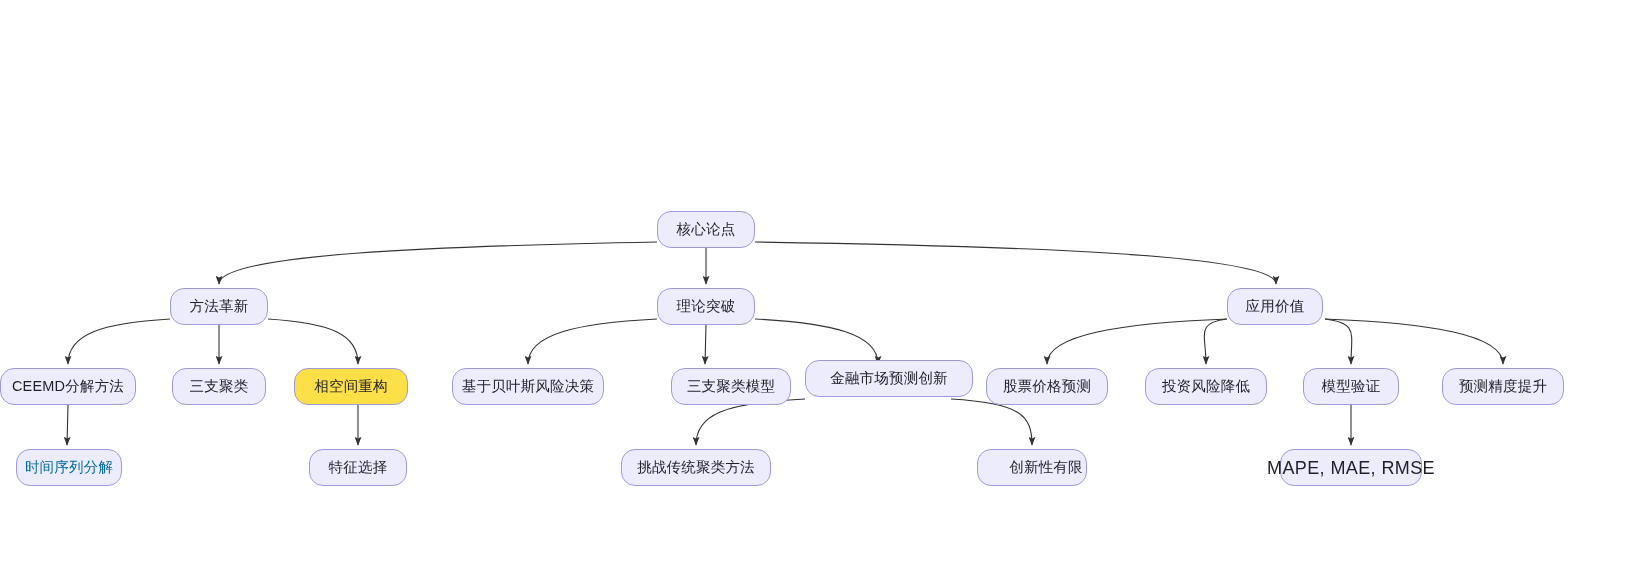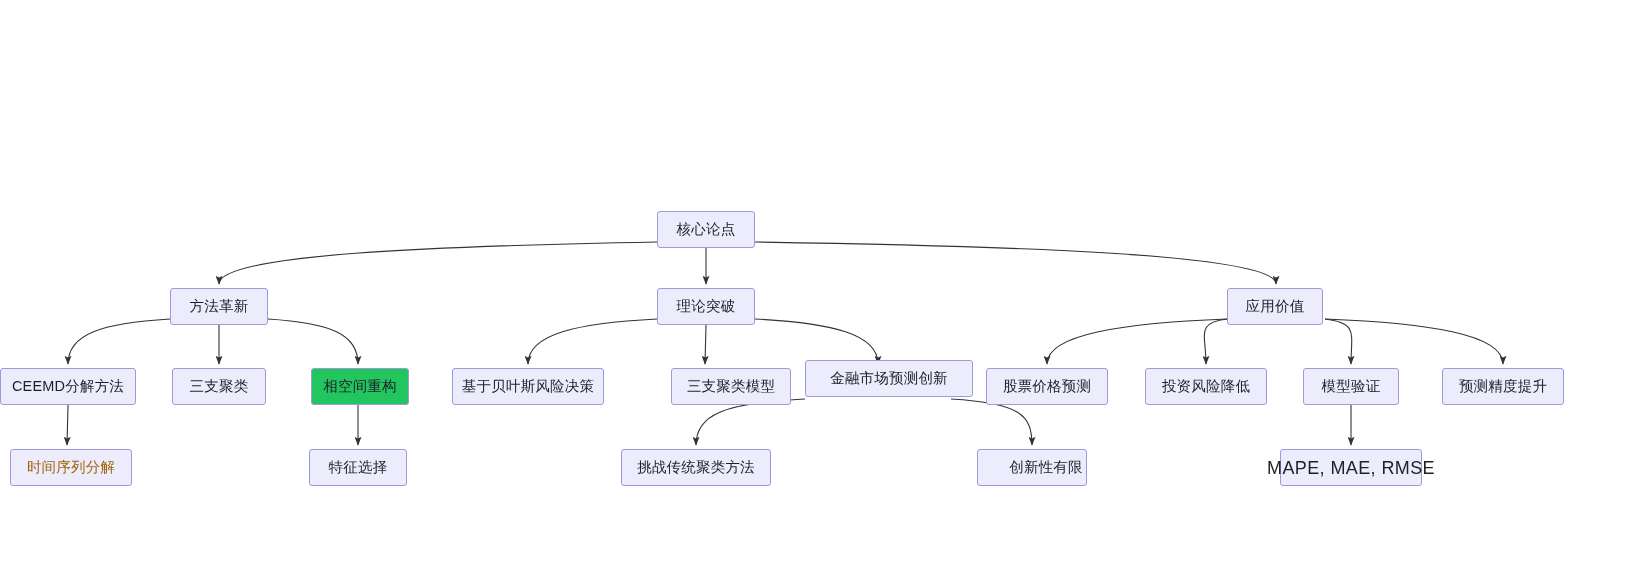--- a/index.html
+++ b/index.html
@@ -25,21 +25,21 @@
     top: 0;
     width: 1628px;
     height: 576px;
     pointer-events: none;
   }
   .node {
     position: absolute;
     box-sizing: border-box;
     background: #ececfd;
     border: 1px solid #9e9ada;
-    border-radius: 3px;
+    border-radius: 14px;
     display: flex;
     align-items: center;
     justify-content: center;
     color: #1f1f28;
     font-size: 14.5px;
     line-height: 1;
     letter-spacing: 0.2px;
     white-space: nowrap;
   }
   .node-label {
@@ -94,21 +94,21 @@
       </div>
       <div class="node" style="left: 1227px; top: 288px; width: 96px; height: 37px; background: rgb(236, 236, 253); border-color: rgb(158, 154, 218); color: rgb(31, 31, 40);">
         <span class="node-label">应用价值</span>
       </div>
       <div class="node" style="left: 0px; top: 368px; width: 136px; height: 37px; background: rgb(236, 236, 253); border-color: rgb(158, 154, 218); color: rgb(31, 31, 40);">
         <span class="node-label">CEEMD分解方法</span>
       </div>
       <div class="node" style="left: 172px; top: 368px; width: 94px; height: 37px; background: rgb(236, 236, 253); border-color: rgb(158, 154, 218); color: rgb(31, 31, 40);">
         <span class="node-label">三支聚类</span>
       </div>
-      <div class="node" style="left: 311px; top: 368px; width: 98px; height: 37px; background: #22c55e; border-color: rgb(158, 154, 218); color: rgb(31, 31, 40);">
+      <div class="node" style="left: 294px; top: 368px; width: 114px; height: 37px; background: #fde047; border-color: rgb(158, 154, 218); color: rgb(31, 31, 40);">
         <span class="node-label">相空间重构</span>
       </div>
       <div class="node" style="left: 452px; top: 368px; width: 152px; height: 37px; background: rgb(236, 236, 253); border-color: rgb(158, 154, 218); color: rgb(31, 31, 40);">
         <span class="node-label">基于贝叶斯风险决策</span>
       </div>
       <div class="node" style="left: 671px; top: 368px; width: 120px; height: 37px; background: rgb(236, 236, 253); border-color: rgb(158, 154, 218); color: rgb(31, 31, 40);">
         <span class="node-label">三支聚类模型</span>
       </div>
       <div class="node" style="left: 805px; top: 360px; width: 168px; height: 37px; background: rgb(236, 236, 253); border-color: rgb(158, 154, 218); color: rgb(31, 31, 40);">
         <span class="node-label">金融市场预测创新</span>
@@ -118,21 +118,21 @@
       </div>
       <div class="node" style="left: 1145px; top: 368px; width: 122px; height: 37px; background: rgb(236, 236, 253); border-color: rgb(158, 154, 218); color: rgb(31, 31, 40);">
         <span class="node-label">投资风险降低</span>
       </div>
       <div class="node" style="left: 1303px; top: 368px; width: 96px; height: 37px; background: rgb(236, 236, 253); border-color: rgb(158, 154, 218); color: rgb(31, 31, 40);">
         <span class="node-label">模型验证</span>
       </div>
       <div class="node" style="left: 1442px; top: 368px; width: 122px; height: 37px; background: rgb(236, 236, 253); border-color: rgb(158, 154, 218); color: rgb(31, 31, 40);">
         <span class="node-label">预测精度提升</span>
       </div>
-      <div class="node" style="left: 10px; top: 449px; width: 122px; height: 37px; background: rgb(236, 236, 253); border-color: rgb(158, 154, 218); color: #a16207;">
+      <div class="node" style="left: 16px; top: 449px; width: 106px; height: 37px; background: rgb(236, 236, 253); border-color: rgb(158, 154, 218); color: #0369a1;">
         <span class="node-label">时间序列分解</span>
       </div>
       <div class="node" style="left: 309px; top: 449px; width: 98px; height: 37px; background: rgb(236, 236, 253); border-color: rgb(158, 154, 218); color: rgb(31, 31, 40);">
         <span class="node-label">特征选择</span>
       </div>
       <div class="node" style="left: 621px; top: 449px; width: 150px; height: 37px; background: rgb(236, 236, 253); border-color: rgb(158, 154, 218); color: rgb(31, 31, 40);">
         <span class="node-label">挑战传统聚类方法</span>
       </div>
       <div class="node" style="left: 977px; top: 449px; width: 110px; height: 37px; background: rgb(236, 236, 253); border-color: rgb(158, 154, 218); color: rgb(31, 31, 40); padding-left: 28px;">
         <span class="node-label">创新性有限</span>

